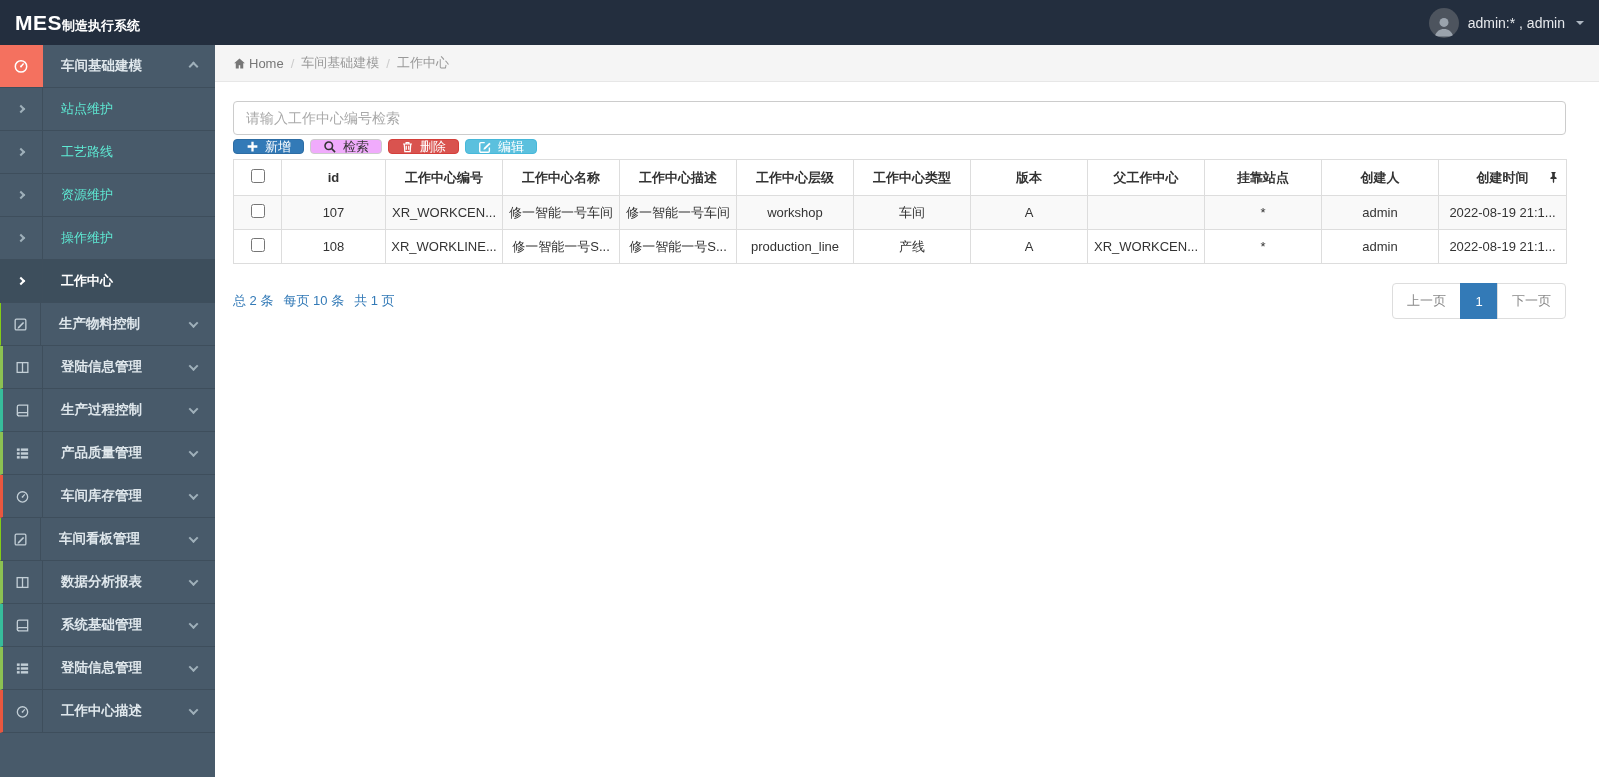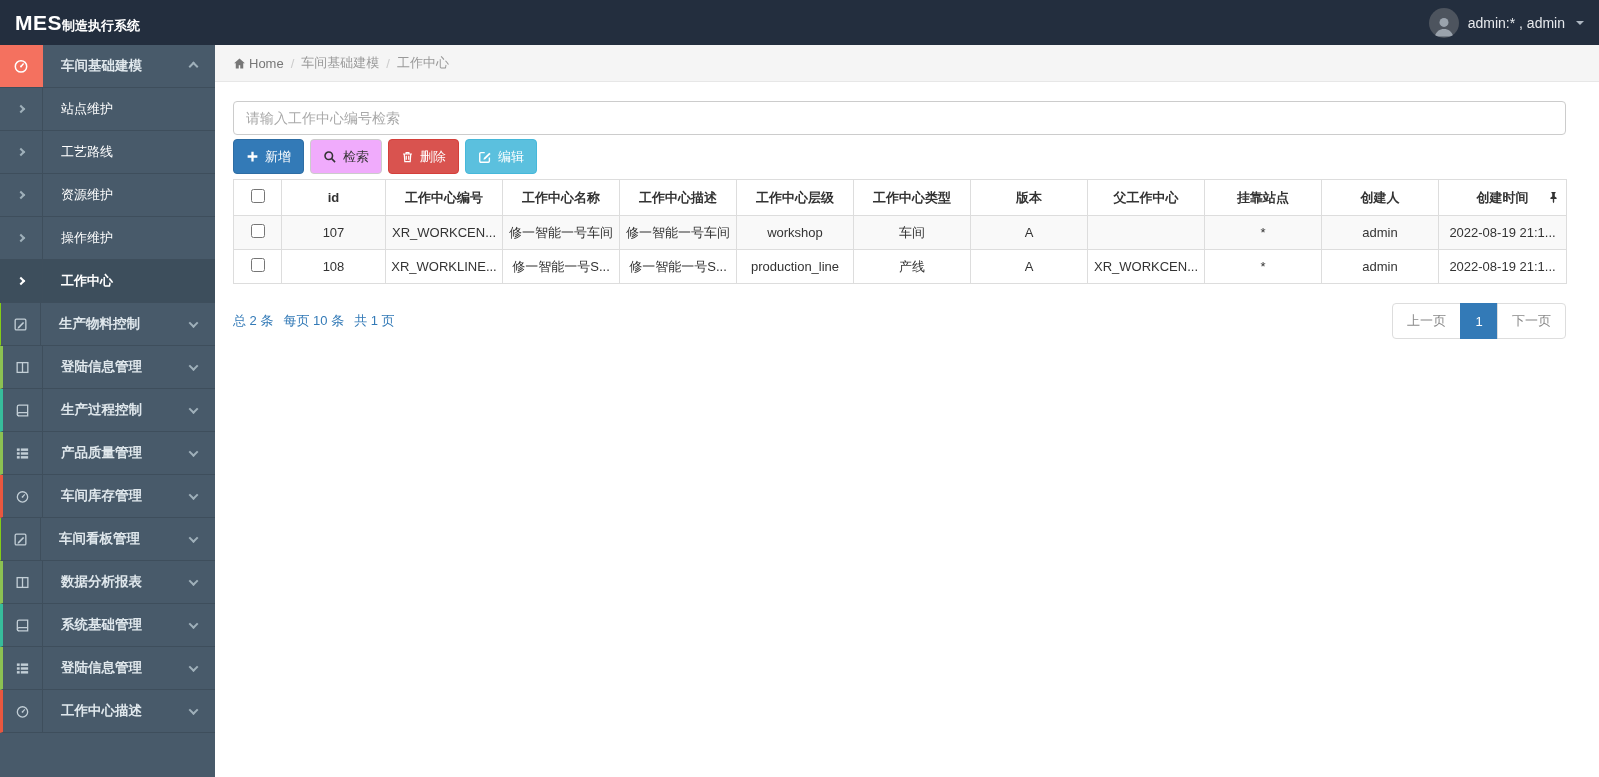--- a/index.html
+++ b/index.html
@@ -22,21 +22,21 @@
     border-top:4px solid #aeb7c2; margin-left:2px; }
 
   
   .sidebar { position:absolute; top:45px; left:0; width:215px; height:732px;
     background:#485a6a; }
   .side-item { height:43px; display:flex; align-items:stretch;
     border-bottom:1px solid #3e4e5c; position:relative; cursor:pointer; }
   .icon-cell { width:43px; flex:0 0 43px; display:flex; align-items:center; justify-content:center;
     border-right:1px solid #3e4e5c; color:#c2ced6; }
   .side-label { flex:1; display:flex; align-items:center; padding-left:18px;
-    font-size:13px; color:#ffffff; white-space:nowrap; }
+    font-size:13px; color:#5eead4; white-space:nowrap; }
   .side-item.group .side-label { font-weight:bold; color:#dfe7ec; font-size:13.5px; }
   .side-item .chev { align-self:center; margin-right:18px; width:7px; height:7px;
     border-right:2px solid #9fb0ba; border-bottom:2px solid #9fb0ba; }
   .c-down { transform:rotate(45deg) translate(-1px,-1px); }
   .c-up { transform:rotate(225deg); }
   .active-group .icon-cell { background:#f4715f; border-right-color:#f4715f; color:#fff; }
   .active-group .side-label { color:#ffffff; }
   .sub .icon-cell { border-right:1px solid #3e4e5c; }
   .sub .chev-right { width:6px; height:6px; border-top:2px solid #9fb0ba; border-right:2px solid #9fb0ba;
     transform:rotate(45deg); }
@@ -58,21 +58,21 @@
   .breadcrumb .crumb-home { color:#777; display:flex; align-items:center; gap:3px; text-decoration:none; cursor:pointer; }
   .breadcrumb .sep { color:#ccc; }
   .content { padding:19px 33px 0 18px; }
 
   .search-input { width:100%; height:34px; border:1px solid #ccc; border-radius:4px;
     padding:6px 12px; font-size:14px; color:#c2410c; outline:none;
     font-family:"Liberation Sans","DejaVu Sans",sans-serif; }
   .search-input::placeholder { color:#a9a9a9; }
 
   .btn-row { margin-top:4px; display:flex; gap:6px; }
-  .btn { height:35px; border-radius:4px; font-size:13px; display:inline-flex; align-items:center;
+  .btn { height:15px; border-radius:4px; font-size:13px; display:inline-flex; align-items:center;
     gap:6px; padding:0 12px; cursor:pointer; border:1px solid transparent;
     font-family:"Liberation Sans","DejaVu Sans",sans-serif; }
   .btn-primary { background:#337ab7; border-color:#2e6da4; color:#fff; }
   .btn-default { background:#f0abfc; border-color:#ccc; color:#333;justify-content:space-between; }
   .btn-danger { background:#d9534f; border-color:#d43f3a; color:#fff; }
   .btn-info { background:#5bc0de; border-color:#46b8da; color:#fff; }
 
   table.grid { margin-top:5px; width:100%; border-collapse:collapse; table-layout:fixed; font-size:13px; }
   .grid th, .grid td { border:1px solid #ddd; text-align:center; white-space:nowrap;
     overflow:hidden; color:#333; }

